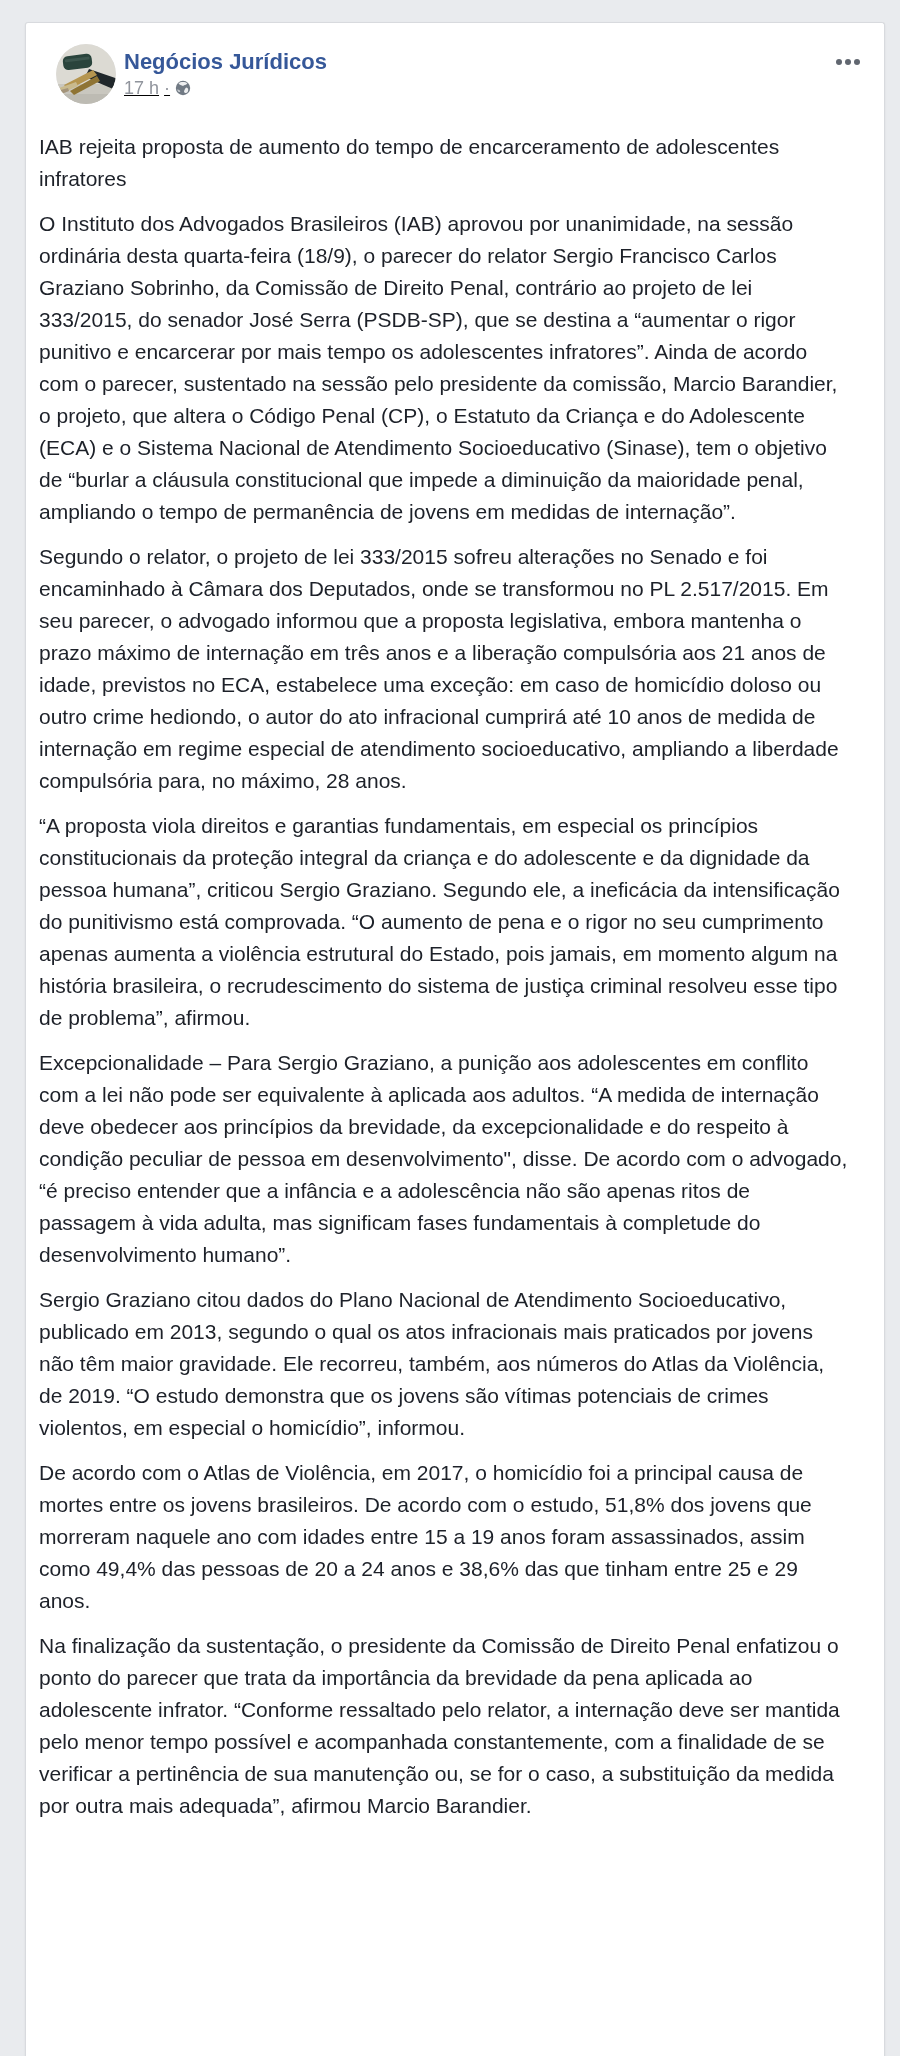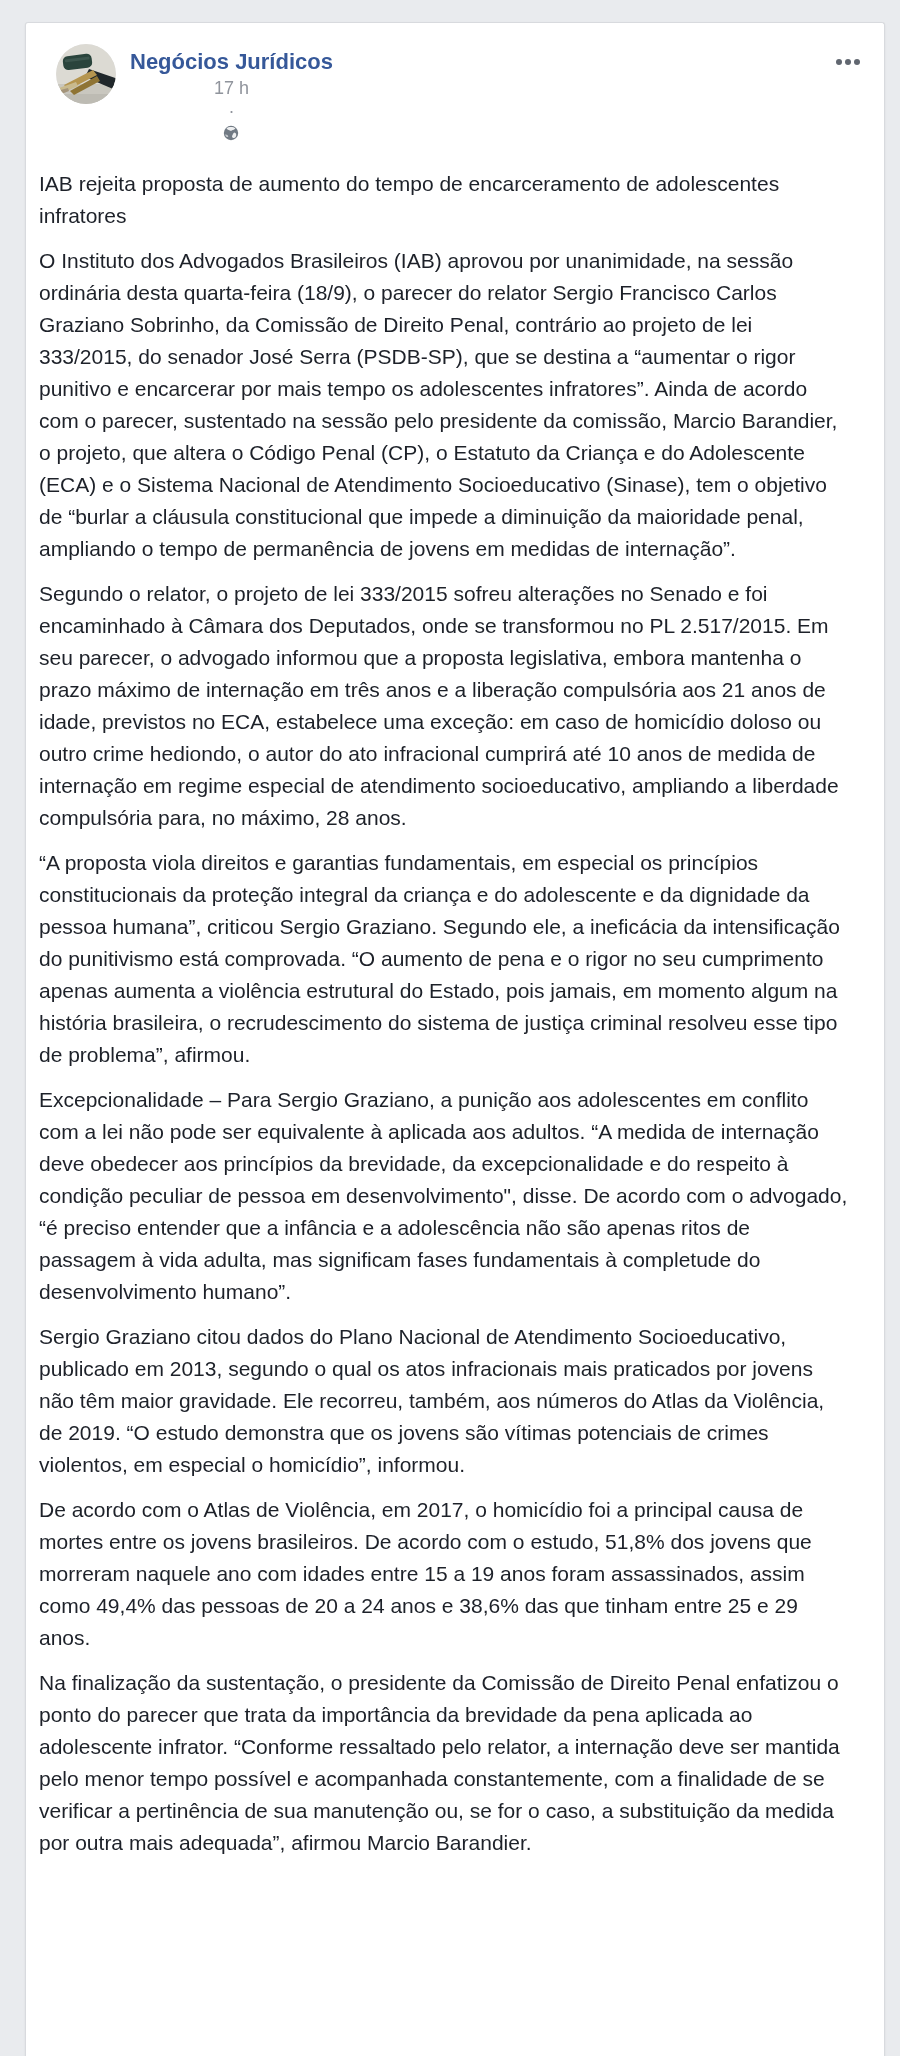--- a/index.html
+++ b/index.html
@@ -39,41 +39,41 @@
   }
   .avatar{
     width:60px;height:60px;
     border-radius:50%;
     overflow:hidden;
     flex:0 0 60px;
     box-shadow:inset 0 0 0 1px rgba(0,0,0,.1);
   }
   .avatar svg{display:block;width:60px;height:60px;}
   .header-text{
-    margin-left:14px;
+    margin-left:8px;
     padding-top:5px;
+    text-decoration:underline;
   }
   .author-name{
     font-size:22px;
     font-weight:bold;
     color:var(--author-link);
     line-height:1.2;
     text-decoration:none;
     display:inline-block;
     cursor:pointer;
   }
   .post-meta{
     margin-top:4px;
     font-size:18px;
     color:var(--meta-text);
     display:flex;
     align-items:center;
     gap:5px;
     line-height:1;
-    flex-direction:column;
   }
   .globe-icon{display:inline-block;width:16px;height:16px;}
   .more-button{
     position:absolute;
     top:30px;right:22px;
     display:flex;
     gap:3px;
     padding:6px 2px;
     cursor:pointer;
     border:none;

